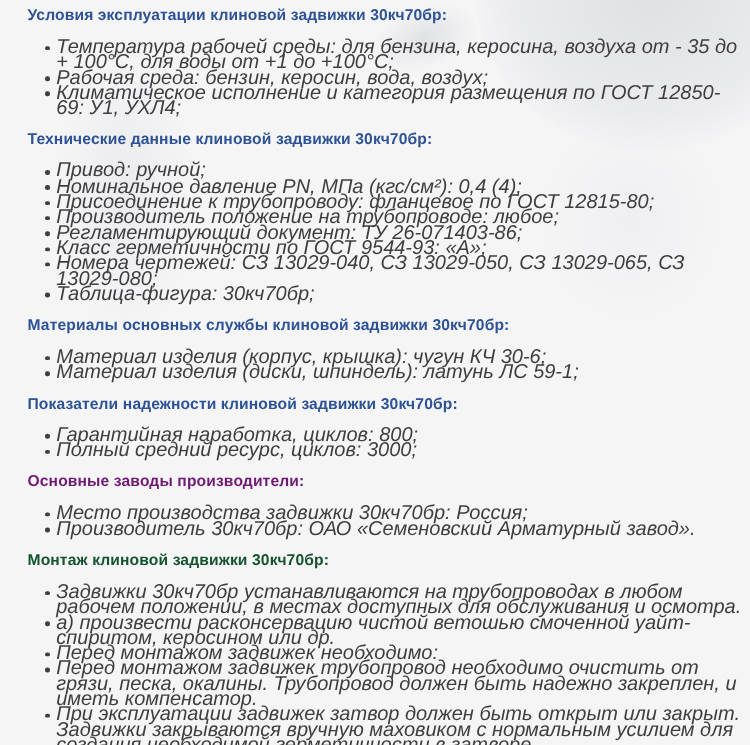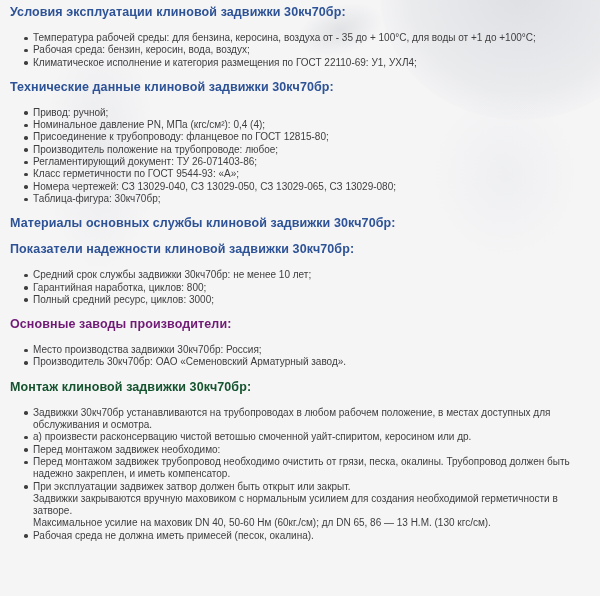--- a/index.html
+++ b/index.html
@@ -46,40 +46,41 @@
   .blob-4 {
     left: 430px; top: 90px; width: 150px; height: 170px;
     background: radial-gradient(ellipse at center, rgba(233,234,237,0.55) 0%, rgba(245,245,246,0) 70%);
   }
 
   main.content {
     position: relative;
     z-index: 1;
     padding: 6px 6px 0 10px;
   }
-  .spec-section { margin: 0 0 12px 0; }
+  .spec-section { margin: 0 0 12px 12px; }
   h2.section-heading {
     font-size: 12.5px;
     line-height: 13px;
     font-weight: bold;
     color: #2d5296;
     margin: 0 0 13px 0;
     letter-spacing: 0.1px;
   }
   ul.bullet-list {
     margin: 0;
     padding: 0 0 0 23px;
     list-style: none;
   }
   li.bullet-item {
-    font-size: 10px;
+    font-size: 16px;
     line-height: 12.3px;
     white-space: pre-line;
     position: relative;
     color: #3e3e40;
+    font-style: italic;
   }
   li.bullet-item::before {
     content: "";
     position: absolute;
     left: -9px;
     top: 4.6px;
     width: 3.5px;
     height: 3.5px;
     border-radius: 50%;
     background: #3e3e40;
@@ -97,21 +98,21 @@
 
 <main class="content">
   <section class="spec-section">
     <h2 class="section-heading" style="color: rgb(45, 82, 150);">Условия эксплуатации клиновой задвижки 30кч70бр:</h2>
     <ul class="bullet-list">
   <li class="bullet-item">Температура рабочей среды: для бензина, керосина, воздуха от - 35 до + 100°С, для воды от +1 до +100°С;</li>
 
 
   <li class="bullet-item">Рабочая среда: бензин, керосин, вода, воздух;</li>
 
-  <li class="bullet-item">Климатическое исполнение и категория размещения по ГОСТ 22110-69:  У1, УХЛ4;</li>
+  <li class="bullet-item">Климатическое исполнение и категория размещения по ГОСТ 12850-69:  У1, УХЛ4;</li>
 </ul>
   </section>
 
   <section class="spec-section">
     <h2 class="section-heading" style="color: rgb(45, 82, 150);">Технические данные клиновой задвижки 30кч70бр:</h2>
     <ul class="bullet-list">
   <li class="bullet-item">Привод: ручной;</li>
 
   <li class="bullet-item">Номинальное давление PN, МПа (кгс/см²): 0,4 (4);</li>
 
@@ -124,46 +125,50 @@
   <li class="bullet-item">Класс герметичности по ГОСТ 9544-93:  «А»;</li>
 
   <li class="bullet-item">Номера чертежей: СЗ 13029-040, СЗ 13029-050, СЗ 13029-065, СЗ 13029-080;</li>
 
   <li class="bullet-item">Таблица-фигура: 30кч70бр;</li>
 </ul>
   </section>
 
   <section class="spec-section">
     <h2 class="section-heading" style="color: rgb(45, 82, 150);">Материалы основных службы клиновой задвижки 30кч70бр:</h2>
+    <ul class="bullet-list">
+  <li class="bullet-item">Материал изделия (корпус, крышка): чугун КЧ 30-6;</li>
+
+  <li class="bullet-item">Материал изделия (диски, шпиндель): латунь ЛС 59-1;</li>
+</ul>
   </section>
 
   <section class="spec-section">
     <h2 class="section-heading" style="color: rgb(45, 82, 150);">Показатели надежности клиновой задвижки 30кч70бр:</h2>
     <ul class="bullet-list">
-  <li class="bullet-item">Средний срок службы задвижки 30кч70бр: не менее 10 лет;</li>
 
   <li class="bullet-item">Гарантийная наработка, циклов: 800;</li>
 
   <li class="bullet-item">Полный средний ресурс, циклов: 3000;</li>
 </ul>
   </section>
 
   <section class="spec-section">
     <h2 class="section-heading" style="color: #701a75;">Основные заводы производители:</h2>
     <ul class="bullet-list">
   <li class="bullet-item">Место производства задвижки 30кч70бр: Россия;</li>
 
   <li class="bullet-item">Производитель 30кч70бр: ОАО «Семеновский Арматурный завод».</li>
 </ul>
   </section>
 
   <section class="spec-section">
     <h2 class="section-heading" style="color: #14532d;">Монтаж клиновой задвижки 30кч70бр:</h2>
     <ul class="bullet-list">
-  <li class="bullet-item">Задвижки 30кч70бр устанавливаются на трубопроводах в любом рабочем положение, в местах доступных для обслуживания и осмотра.</li>
+  <li class="bullet-item">Задвижки 30кч70бр устанавливаются на трубопроводах в любом рабочем положении, в местах доступных для обслуживания и осмотра.</li>
 
   <li class="bullet-item">а) произвести расконсервацию чистой ветошью смоченной уайт-спиритом, керосином или др.</li>
 
   <li class="bullet-item">Перед монтажом задвижек необходимо:</li>
 
 
   <li class="bullet-item">Перед монтажом задвижек трубопровод необходимо очистить от грязи, песка, окалины. Трубопровод должен быть надежно закреплен, и иметь компенсатор.</li>
 
   <li class="bullet-item">При эксплуатации задвижек затвор должен быть открыт или закрыт.
 Задвижки закрываются вручную маховиком с нормальным усилием для создания необходимой герметичности в затворе.

